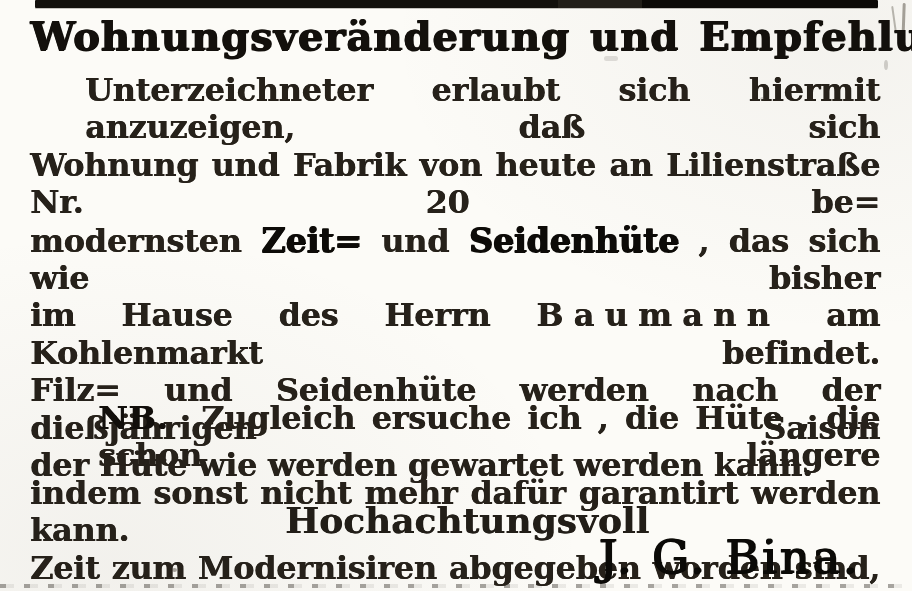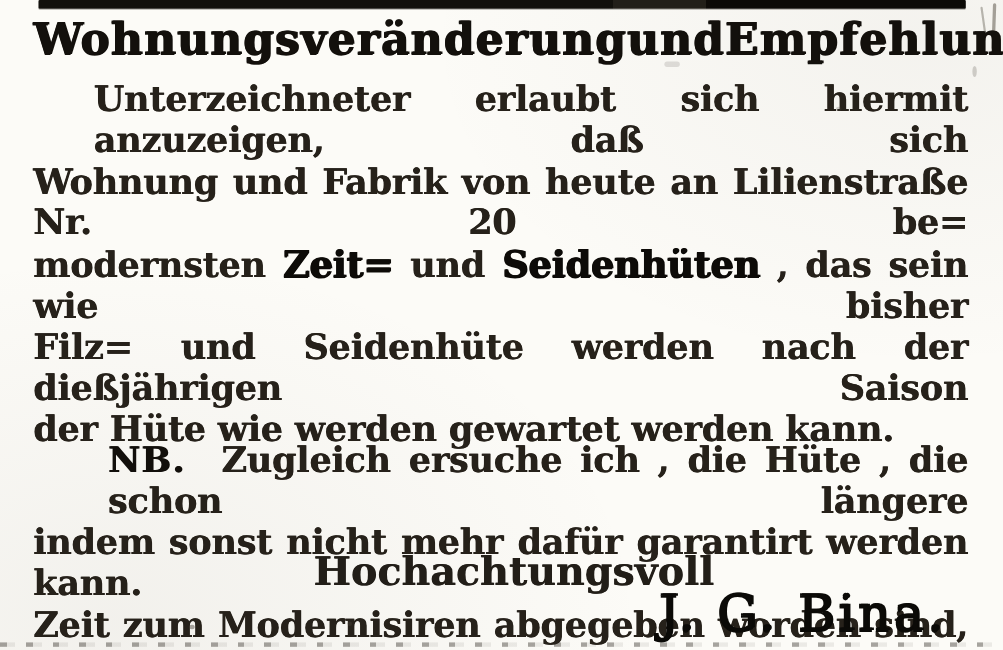--- a/index.html
+++ b/index.html
@@ -30,20 +30,21 @@
     position:absolute;right:17px;top:6px;width:2px;height:26px;
     background:#6b655a;opacity:.45;border-radius:2px;transform:rotate(-8deg);
   }
   .headline{
     position:absolute;left:30px;top:12px;width:848px;margin:0;
     display:flex;justify-content:space-between;align-items:baseline;
     font-size:40px;line-height:1.2;font-weight:bold;letter-spacing:1px;
     color:#13100c;
     text-shadow:1.3px 0 0 currentColor,0 .7px 0 currentColor;
     white-space:nowrap;
+    gap:20px;
   }
   .bodytext{
     position:absolute;left:30px;width:850px;
     font-size:32px;font-weight:bold;line-height:37.4px;letter-spacing:-.3px;
     color:#26211a;text-shadow:.45px 0 0 currentColor;
   }
   .para1{top:72px;}
   .para2{top:400px;}
   .line{margin:0;text-align:justify;text-align-last:justify;white-space:normal;}
   .line.left{text-align-last:left;}
@@ -92,21 +93,22 @@
 
   <h1 class="headline">
     <span>Wohnungsveränderung</span>
     <span>und</span>
     <span>Empfehlung.</span>
   </h1>
 
   <div class="bodytext para1">
     <p class="line indent1"><span>Unterzeichneter erlaubt sich hiermit anzuzeigen, daß sich</span></p>
     <p class="line"><span>Wohnung und Fabrik von heute an Lilienstraße Nr. 20 be=</span></p>
-    <p class="line"><span>modernsten </span><span class="bold-frak">Zeit=</span><span> und </span><span class="bold-frak">Seidenhüten</span><span> , das sein wie bisher</span></p>
+    <p class="line"><span>modernsten </span><span class="bold-frak">Zeit=</span><span> und </span><span class="bold-frak">Seidenhüte</span><span> , das sich wie bisher</span></p>
+    <p class="line"><span>im Hause des Herrn </span><span class="sperr">Baumann</span><span> am Kohlenmarkt befindet.</span></p>
     <p class="line"><span>Filz= und Seidenhüte werden nach der dießjährigen Saison</span></p>
     <p class="line left"><span>der Hüte wie werden gewartet werden kann.</span></p>
   </div>
 
   <div class="bodytext para2">
     <p class="line indent2"><span class="roman-b">NB.</span><span>&nbsp; Zugleich ersuche ich , die Hüte , die schon längere</span></p>
     <p class="line left"><span>indem sonst nicht mehr dafür garantirt werden kann.</span></p>
     <p class="line"><span>Zeit zum Modernisiren abgegeben worden sind, abzuholen,</span></p>
   </div>
 

